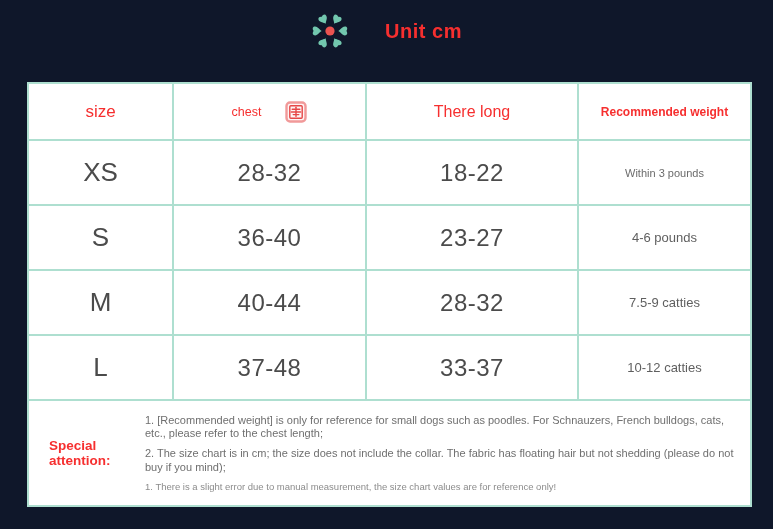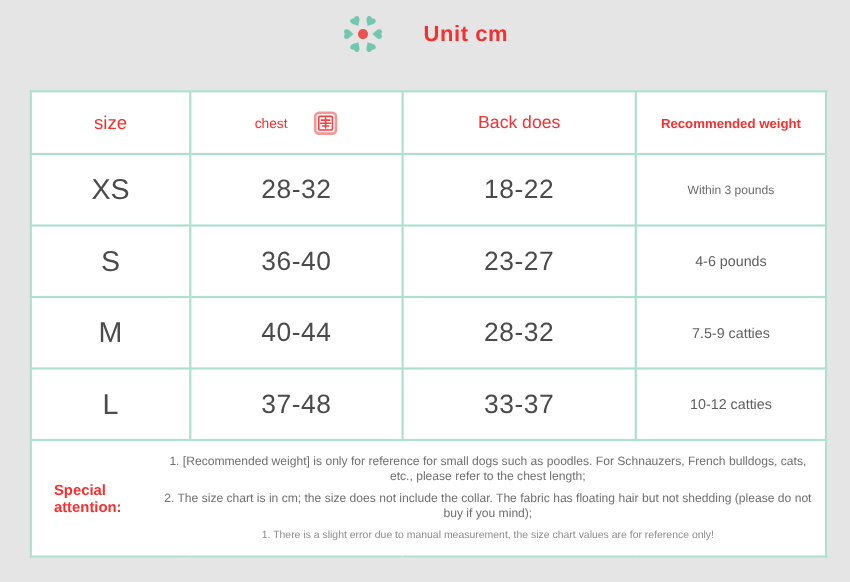--- a/index.html
+++ b/index.html
@@ -2,21 +2,21 @@
 <html><head>
 <meta charset="utf-8">
 <style>
   * { margin: 0; padding: 0; box-sizing: border-box; }
   html, body { background: #ffffff; }
   body {
     width: 773px; height: 529px;
     font-family: "Liberation Sans", "DejaVu Sans", sans-serif;
     position: relative; overflow: hidden;
   }
-  .page { position: absolute; inset: 0; background: #e5e5e5; text-decoration: underline; }
+  .page { position: absolute; inset: 0; background: #0f172a; text-decoration: underline; }
 
   
   .top-header {
     position: absolute; left: 0; top: 8px; width: 100%;
     display: flex; align-items: center; justify-content: center; gap: 36px;
     height: 46px;
   }
   .flower-wrap { width: 38px; height: 40px; display: flex; align-items: center; justify-content: center; }
   .unit-label {
     color: #f62f2f; font-size: 20px; font-weight: bold; letter-spacing: 0.5px;
@@ -57,21 +57,21 @@
   .notes-flex { display: flex; width: 100%; height: 104px; align-items: stretch; }
   .notes-label-col {
     width: 116px; flex: 0 0 116px; display: flex; align-items: center;
     padding-left: 20px;
   }
   .notes-label { color: #f62f2f; font-size: 13.5px; font-weight: bold; text-align: left; }
   .notes-list {
     flex: 1; display: flex; flex-direction: column; justify-content: center;
     text-align: left; padding-right: 8px;
   }
-  .note-item { color: #6f6f6f; font-size: 11px; line-height: 1.25; margin: 3px 0; text-align: center; }
+  .note-item { color: #6f6f6f; font-size: 11px; line-height: 1.25; margin: 3px 0; }
   .note-item.note-3 { color: #8c8c8c; font-size: 9.5px; }
 </style>
 </head>
 <body>
 
 <div class="page">
 
   <div class="top-header">
     <span class="flower-wrap">
       <svg width="38" height="40" viewBox="-19 -20 38 40" aria-hidden="true">
@@ -121,21 +121,21 @@
                 <rect x="4.8" y="4.8" width="12.4" height="12.4" rx="1"></rect>
                 <line x1="7.2" y1="8.2" x2="14.8" y2="8.2"></line>
                 <line x1="6.4" y1="11" x2="15.6" y2="11"></line>
                 <line x1="8.2" y1="13.6" x2="13.8" y2="13.6"></line>
                 <line x1="11" y1="6.2" x2="11" y2="15.4"></line>
               </g>
             </svg>
           </span>
         </span>
       </th>
-      <th class="th-back">Back does</th>
+      <th class="th-back">There long</th>
       <th class="th-weight">Recommended weight</th>
     </tr>
 
     <tr class="data-row">
       <td class="cell-size">XS</td>
       <td class="cell-num">28-32</td>
       <td class="cell-num">18-22</td>
       <td class="cell-weight small">Within 3 pounds</td>
     </tr>
     <tr class="data-row">

